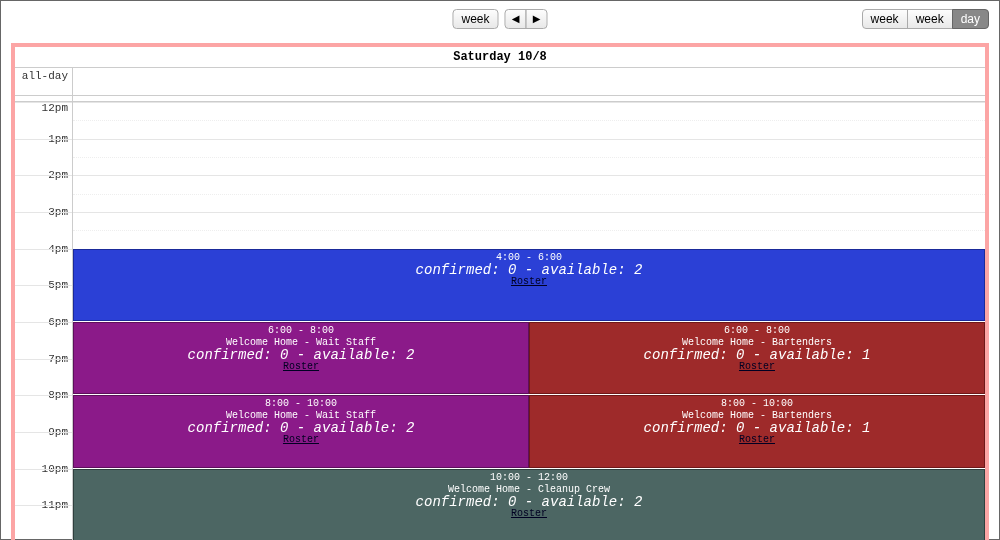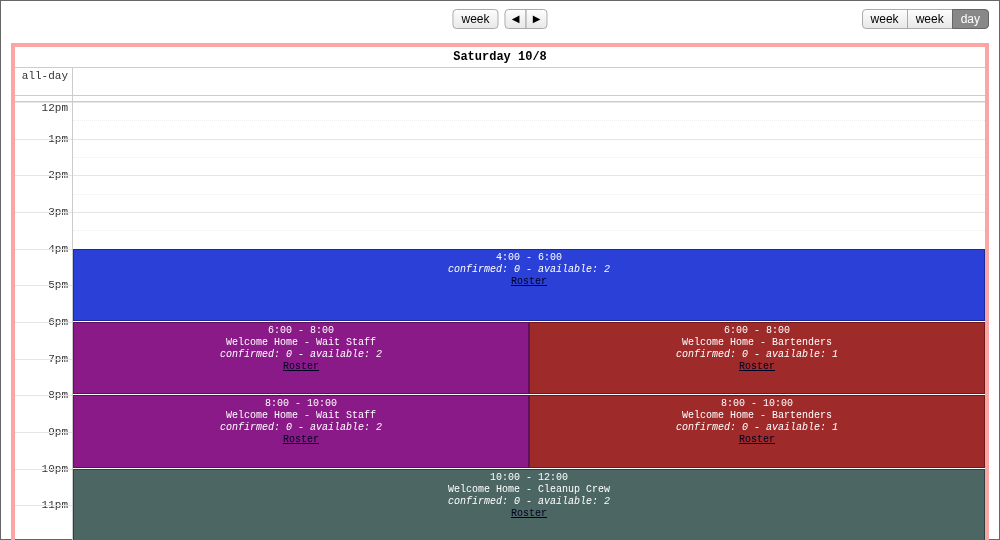--- a/index.html
+++ b/index.html
@@ -149,21 +149,21 @@
     color: #fff;
     font-size: 10px;
     line-height: 12px;
     padding: 2px 3px;
     overflow: hidden;
     border: 1px solid rgba(0,0,0,0.25);
     cursor: pointer;
   }
   .event .time { font-size: 10px; }
   .event .title { font-size: 10px; }
-  .event .status { font-style: italic; font-size: 10px; }
+  .event .status { font-style: italic; font-size: 14px; }
   .event .roster {
     font-size: 10px;
     text-decoration: underline;
     color: #002;
     cursor: pointer;
   }
   .ev-blue   { background: #2b40d6; border-color: #1a2a9a; }
   .ev-purple { background: #8b1a89; border-color: #5d0f5b; }
   .ev-red    { background: #9e2a2a; border-color: #6e1818; }
   .ev-teal   { background: #4c6663; border-color: #2f403e; }

